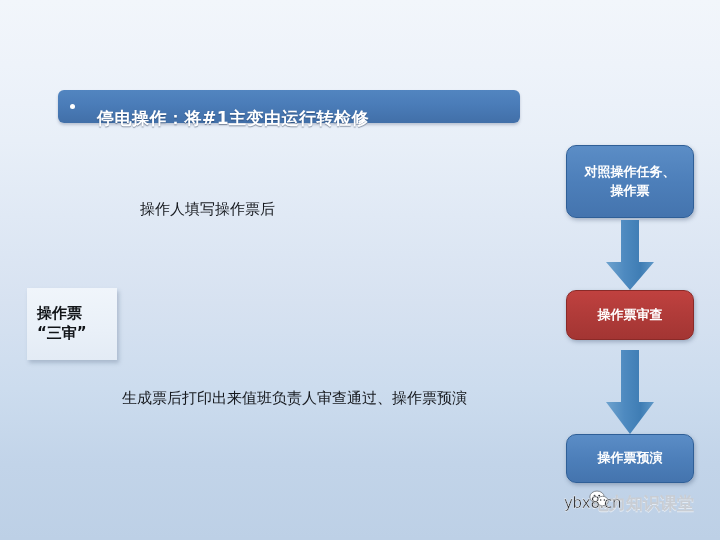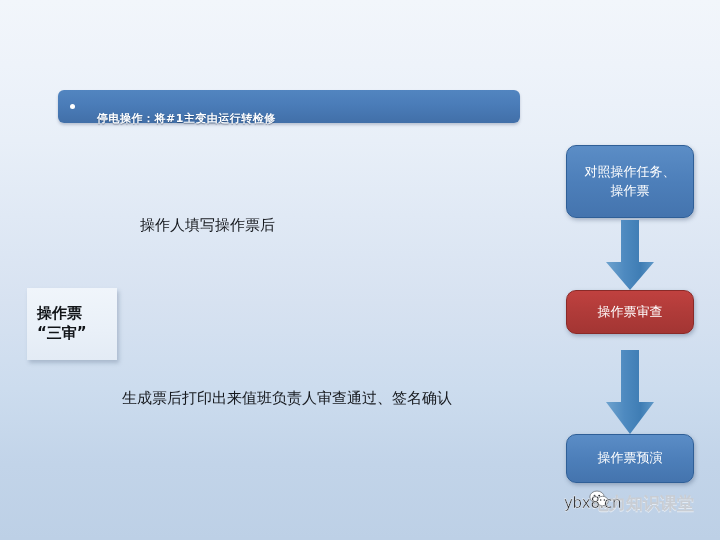--- a/index.html
+++ b/index.html
@@ -46,21 +46,21 @@
     width: 5px;
     height: 5px;
     border-radius: 50%;
     background: #ffffff;
     margin-left: 12px;
     flex: 0 0 auto;
   }
   #title-text {
     margin-left: 22px;
     color: #ffffff;
-    font-size: 11px;
+    font-size: 17px;
     font-weight: bold;
     letter-spacing: 0.5px;
     white-space: nowrap;
     text-shadow: 0 1px 1px rgba(20,40,70,0.45);
     margin-top: 24px;
   }
 
   
   #left-box {
     position: absolute;
@@ -86,49 +86,49 @@
   }
 
   
   .body-text {
     position: absolute;
     color: #15181d;
     font-size: 15px;
     line-height: 1.42;
     white-space: nowrap;
   }
-  #text-upper { left: 140px; top: 199px; margin-top: 16px; }
+  #text-upper { left: 140px; top: 199px; }
   #text-lower { left: 122px; top: 388px; }
 
   
   .flow-box {
     position: absolute;
     left: 566px;
     width: 128px;
     box-sizing: border-box;
     border-radius: 10px;
     display: flex;
     align-items: center;
     justify-content: center;
     text-align: center;
     color: #ffffff;
     font-size: 13px;
-    font-weight: normal;
+    font-weight: bold;
     line-height: 1.45;
     box-shadow: 1px 2px 4px rgba(50,70,100,0.35);
   }
   #flow-box-1 {
     top: 145px;
     height: 73px;
     background: linear-gradient(180deg, #5b8dc6 0%, #4d7fba 50%, #4474ae 100%);
     border: 1px solid #2f5f97;
   }
   #flow-box-2 {
     top: 290px;
-    height: 44px;
+    height: 50px;
     background: linear-gradient(180deg, #c0413f 0%, #b03b39 50%, #a33533 100%);
     border: 1px solid #8a2a28;
   }
   #flow-box-3 {
     top: 434px;
     height: 49px;
     background: linear-gradient(180deg, #5b8dc6 0%, #4d7fba 50%, #4474ae 100%);
     border: 1px solid #2f5f97;
   }
   .flow-box span { display: block; }
@@ -189,21 +189,21 @@
   <div id="left-box">
     <div class="lbl">操作票</div>
     <div class="lbl">“三审”</div>
   </div>
 
   <div class="body-text" id="text-upper">
     <div>操作人填写操作票后</div>
   </div>
 
   <div class="body-text" id="text-lower">
-    <div>生成票后打印出来值班负责人审查通过、签名确认</div>
+    <div>生成票后打印出来值班负责人审查通过、操作票预演</div>
   </div>
 
   <div class="flow-box" id="flow-box-1">
     <div>
       <span>对照操作任务、</span>
       <span>操作票</span>
     </div>
   </div>
 
   <svg class="flow-arrow" id="flow-arrow-1" viewBox="0 0 52 70" preserveAspectRatio="none">

